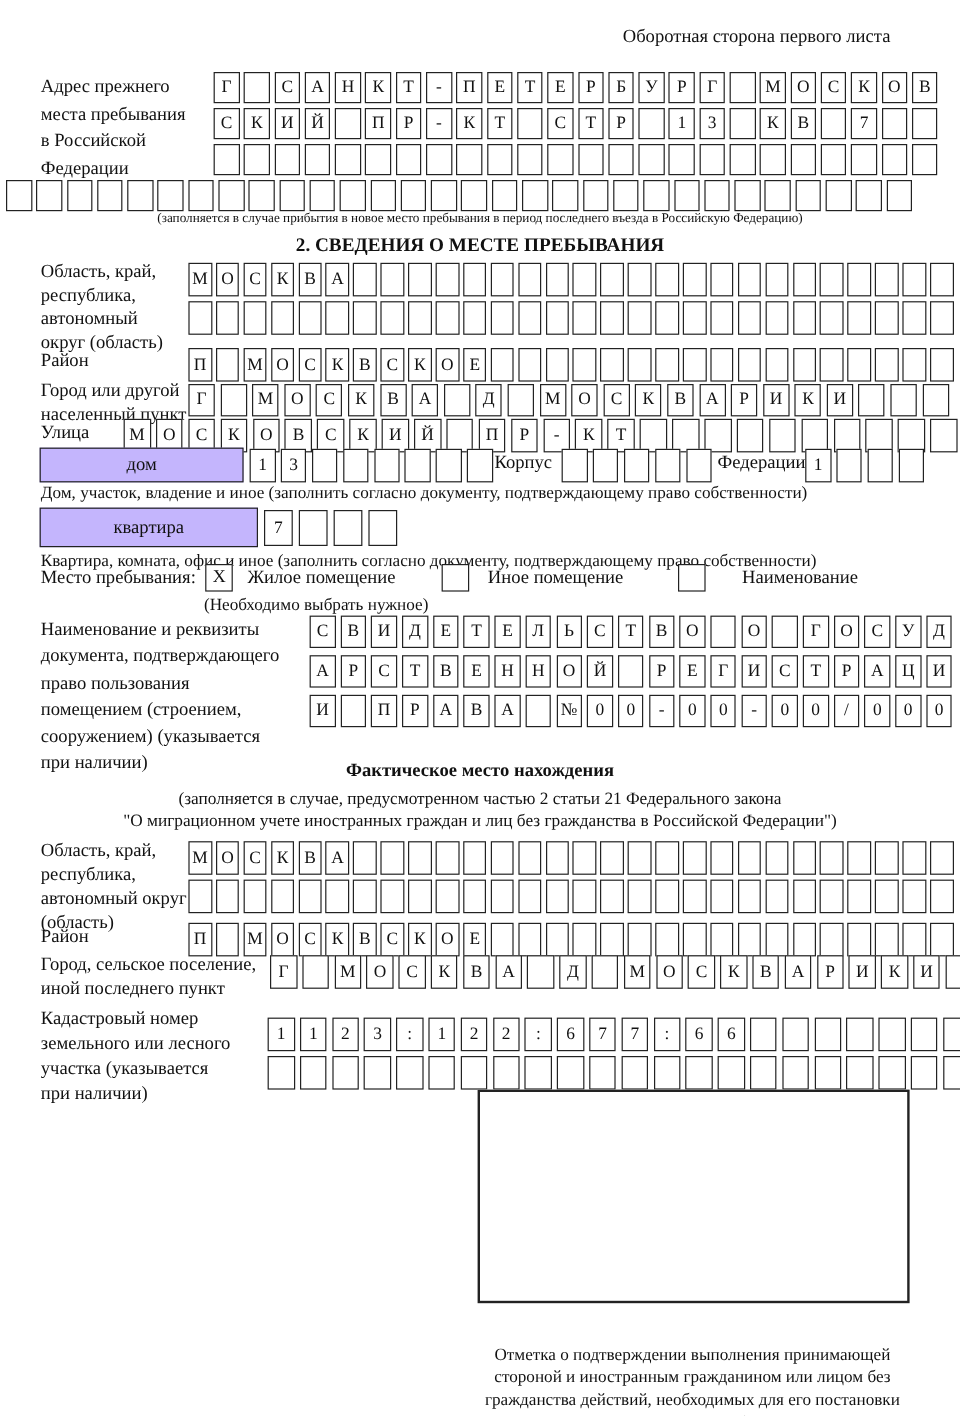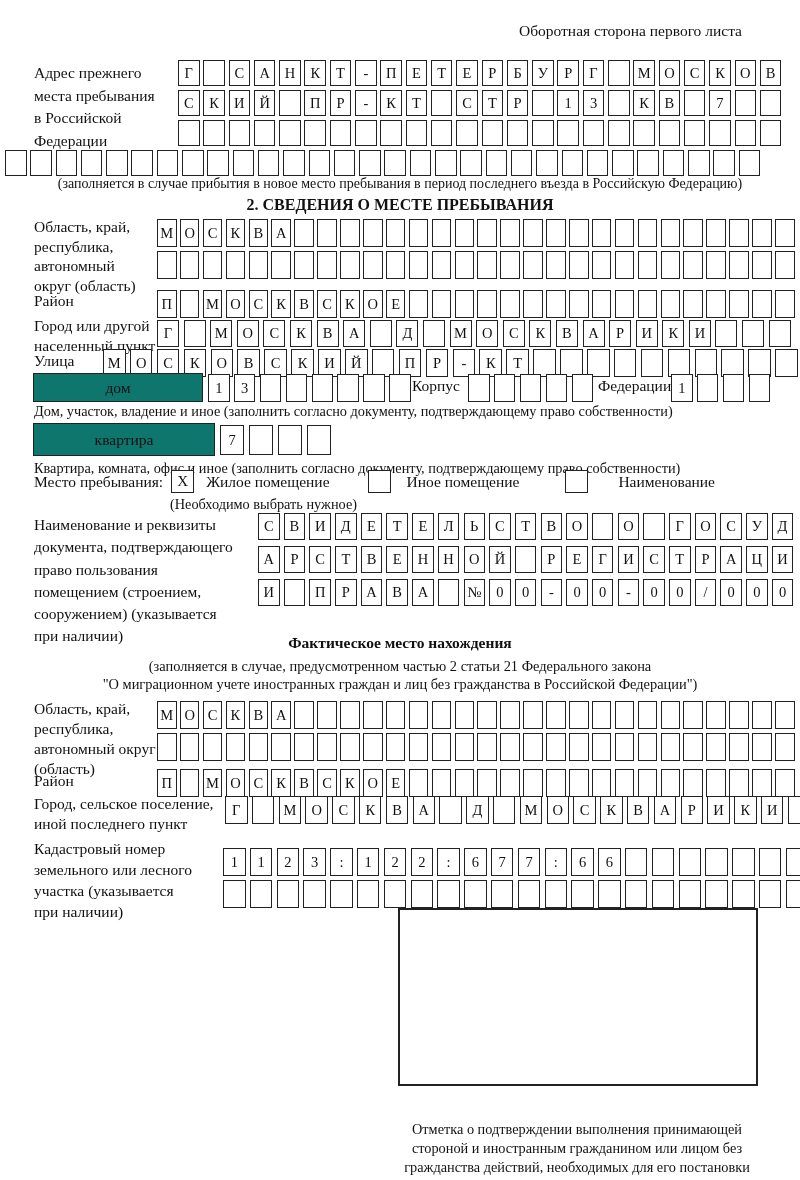--- a/index.html
+++ b/index.html
@@ -15,21 +15,21 @@
   .cell{display:flex;align-items:center;justify-content:center;flex:none;
         border:1.6px solid #222;background:#fff;font-size:14.5px;line-height:1;}
   .cells-a   .cell{width:19.5px;height:24px;margin-right:3.8px;}
   .cells-b   .cell{width:17.5px;height:26px;margin-right:3.4px;}
   .cells-c   .cell{width:20px;height:25px;margin-right:4.6px;}
   .cells-u   .cell{width:20.5px;height:26px;margin-right:4.4px;}
   .cells-doc .cell{width:19.5px;height:25px;margin-right:4.2px;}
   .cells-dom .cell{width:19.5px;height:26px;margin-right:4.4px;}
   .cells-kv  .cell{width:22px;height:28px;margin-right:5px;}
   .cells-kad .cell{width:20.5px;height:26px;margin-right:4.3px;}
-  .rectlbl{position:absolute;border:1.7px solid #222;display:flex;align-items:center;justify-content:center;font-size:15.5px;background:#0f766e;}
+  .rectlbl{position:absolute;border:1.7px solid #222;display:flex;align-items:center;justify-content:center;font-size:15.5px;background:#c4b5fd;}
   .stay-row{position:absolute;display:flex;align-items:center;font-size:15.5px;}
   .cb{width:21px;height:21px;border:1.7px solid #222;display:flex;align-items:center;justify-content:center;font-size:15px;flex:none;background:#fff;}
   .stamp-box{position:absolute;border:2px solid #222;background:#fff;}
   .stamp-cap{position:absolute;font-size:14.3px;line-height:19px;text-align:center;white-space:pre-line;}
 </style>
 </head>
 <body>
 
 <div class="page">
 
@@ -142,21 +142,21 @@
       <span class="cell"></span>
       <span class="cell"></span>
       <span class="cell"></span>
       <span class="cell"></span>
       <span class="cell"></span>
       <span class="cell"></span>
       <span class="cell"></span>
       <span class="cell"></span>
       <span class="cell"></span>
     </div>
-  <div class="abs center" style="top:176px; font-size:14px;">(заполняется в случае прибытия в новое место пребывания в период последнего въезда в Российскую Федерацию)</div>
+  <div class="abs center" style="top:176px; font-size:11px;">(заполняется в случае прибытия в новое место пребывания в период последнего въезда в Российскую Федерацию)</div>
 
   <div class="abs center bold" style="top:196px; font-size:16px;">2. СВЕДЕНИЯ О МЕСТЕ ПРЕБЫВАНИЯ</div>
 
   <div class="abs lbl" style="left:34px; top:217px;">Область, край,
 республика,
 автономный
 округ (область)</div>
   <div class="cellrow cells-b" style="left:157px; top:219px;">
       <span class="cell">М</span>
       <span class="cell">О</span>

